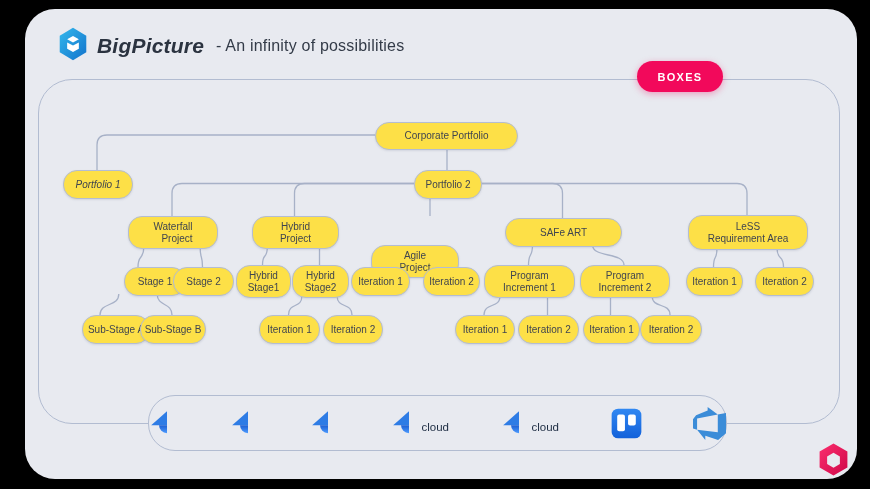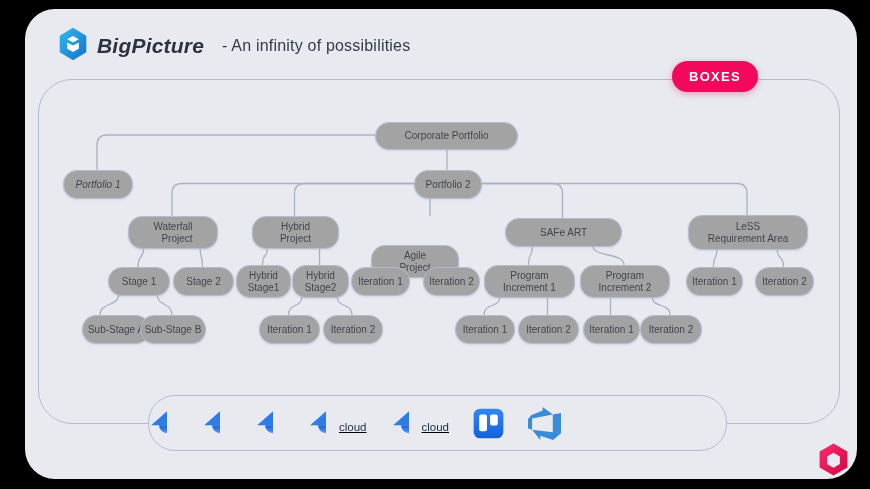--- a/index.html
+++ b/index.html
@@ -2,38 +2,38 @@
 <html><head>
 <meta charset="utf-8">
 <style>
   html,body{margin:0;padding:0;background:#000;}
   #screen{position:relative;width:870px;height:489px;background:#000;overflow:hidden;
           font-family:"Liberation Sans","DejaVu Sans",sans-serif;}
   .card{position:absolute;left:25px;top:9px;width:832px;height:470px;background:#e8eaf0;border-radius:30px;}
   
   .header{position:absolute;left:58px;top:27px;display:flex;align-items:center;}
   .brand{font-size:21px;font-weight:bold;color:#2b3340;letter-spacing:.2px;margin-left:9px;font-style:italic;}
-  .tagline{font-size:16px;color:#333b48;margin-left:18px;letter-spacing:.2px;}
+  .tagline{font-size:16px;color:#333b48;margin-left:12px;letter-spacing:.2px;}
   
   .container-box{position:absolute;left:38px;top:79px;width:800px;height:343px;
                  border:1.2px solid #b2bcd1;border-radius:34px;background:transparent;}
   
-  .badge{position:absolute;left:672px;top:61px;width:86px;height:31px;background:#f2095b;border-radius:16px;
-         display:flex;align-items:center;justify-content:center;color:#fff;font-size:13px;font-weight:bold;
+  .badge{position:absolute;left:637px;top:61px;width:86px;height:31px;background:#f2095b;border-radius:16px;
+         display:flex;align-items:center;justify-content:center;color:#fff;font-size:11px;font-weight:bold;
          letter-spacing:1.3px;box-shadow:0 2px 7px rgba(242,9,91,.35);cursor:pointer;}
   
   #edge-layer{position:absolute;left:0;top:0;width:870px;height:489px;pointer-events:none;}
-  .node{position:absolute;background:#a3a3a3;border:1px solid #b4bdd2;border-radius:14px;
+  .node{position:absolute;background:#fde047;border:1px solid #b4bdd2;border-radius:14px;
         display:flex;align-items:center;justify-content:center;text-align:center;
         font-size:10px;line-height:1.18;color:#40454f;white-space:pre-line;
         box-shadow:0 1px 2px rgba(110,120,150,.18);cursor:pointer;}
   
   .toolbar{position:absolute;left:148px;top:395px;width:577px;height:54px;background:#e8eaf0;
            border:1.2px solid #b2bcd1;border-radius:27px;display:flex;align-items:center;
-           justify-content:flex-start;gap:24px;text-decoration:underline;}
+           justify-content:space-between;gap:24px;}
   .tool{display:flex;align-items:flex-end;cursor:pointer;}
   .cloud-label{font-size:11.5px;color:#1d2c42;margin-left:2px;margin-bottom:5px;}
   
   .hex-logo{position:absolute;left:816px;top:442px;width:35px;height:35px;}
 </style>
 </head>
 <body>
 
 <div id="screen">
 
@@ -108,21 +108,21 @@
       <div class="node" style="left: 414px; top: 170px; width: 66px; height: 27px;">Portfolio 2</div>
       <div class="node" style="left: 128px; top: 216px; width: 88px; height: 31px; text-align: right;">Waterfall
 Project</div>
       <div class="node" style="left: 252px; top: 216px; width: 85px; height: 31px;">Hybrid
 Project</div>
       <div class="node" style="left: 371px; top: 216px; width: 86px; height: 31px; margin-top: 29px;">Agile
 Project</div>
       <div class="node" style="left: 505px; top: 218px; width: 115px; height: 27px;">SAFe ART</div>
       <div class="node" style="left: 688px; top: 215px; width: 118px; height: 33px;">LeSS
 Requirement Area</div>
-      <div class="node" style="left: 108px; top: 267px; width: 60px; height: 27px; text-align: right;">Stage 1</div>
+      <div class="node" style="left: 124px; top: 267px; width: 60px; height: 27px; text-align: right;">Stage 1</div>
       <div class="node" style="left: 173px; top: 267px; width: 59px; height: 27px;">Stage 2</div>
       <div class="node" style="left: 236px; top: 265px; width: 53px; height: 31px;">Hybrid
 Stage1</div>
       <div class="node" style="left: 292px; top: 265px; width: 55px; height: 31px;">Hybrid
 Stage2</div>
       <div class="node" style="left: 351px; top: 267px; width: 57px; height: 27px;">Iteration 1</div>
       <div class="node" style="left: 423px; top: 267px; width: 55px; height: 27px;">Iteration 2</div>
       <div class="node" style="left: 484px; top: 265px; width: 89px; height: 31px;">Program
 Increment 1</div>
       <div class="node" style="left: 580px; top: 265px; width: 88px; height: 31px;">Program

